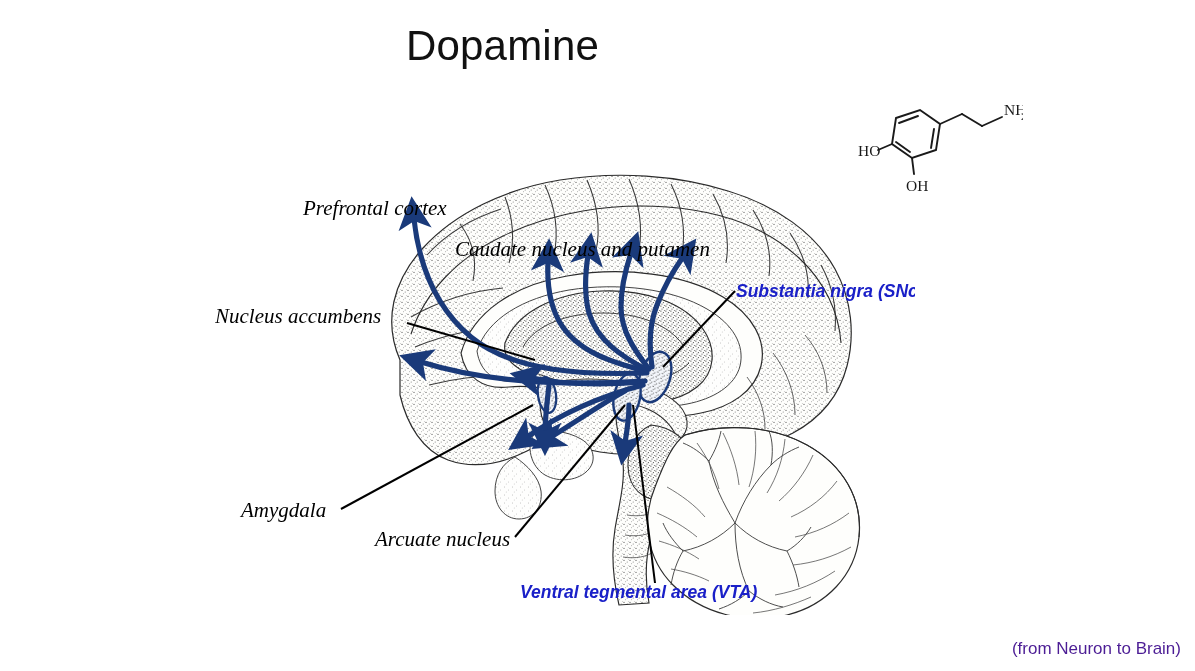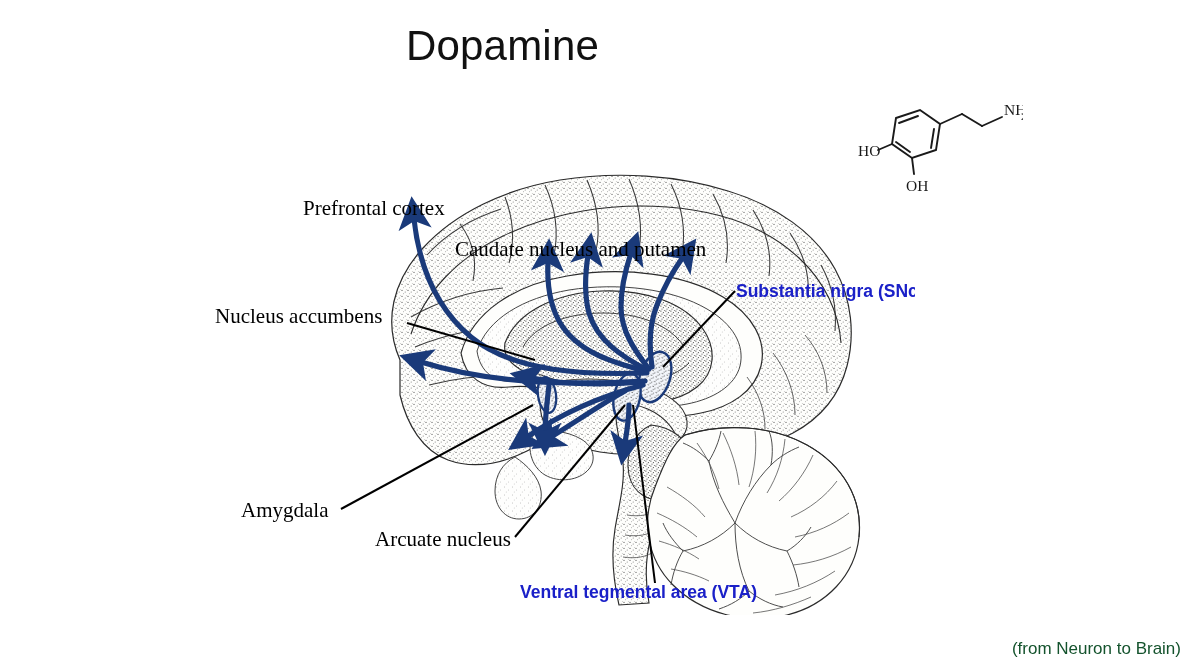--- a/index.html
+++ b/index.html
@@ -33,20 +33,21 @@
     color: #111111;
     letter-spacing: 0.2px;
   }
   
   #brain-figure {
     position: absolute;
     left: 215px;
     top: 85px;
     width: 700px;
     height: 530px;
+    font-style: italic;
   }
   #brain-figure svg { display: block; }
 
   
   #chem-structure {
     position: absolute;
     left: 858px;
     top: 88px;
     width: 165px;
     height: 112px;
@@ -62,21 +63,21 @@
     color: #1a1a1a;
     white-space: nowrap;
   }
   
   #source-credit {
     position: absolute;
     right: 14px;
     bottom: 12px;
     font-family: "Liberation Sans", sans-serif;
     font-size: 17px;
-    color: #14532d;
+    color: #4c1d95;
     white-space: nowrap;
   }
   .lbl-serif {
     font-family: "Liberation Serif", serif;
     fill: #000000;
   }
   .lbl-blue {
     font-family: "Liberation Sans", sans-serif;
     font-weight: bold;
     fill: #1a20c8;

